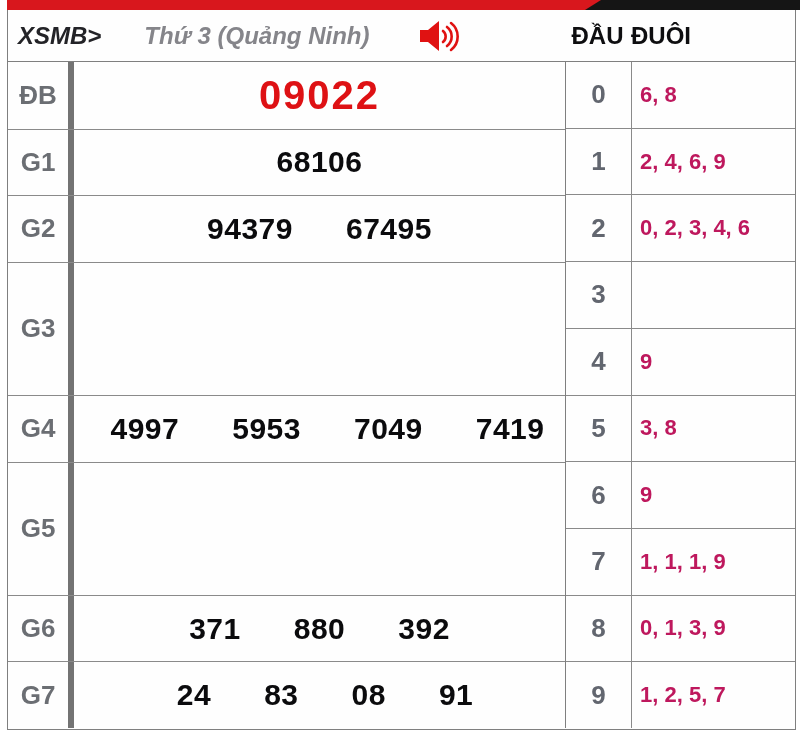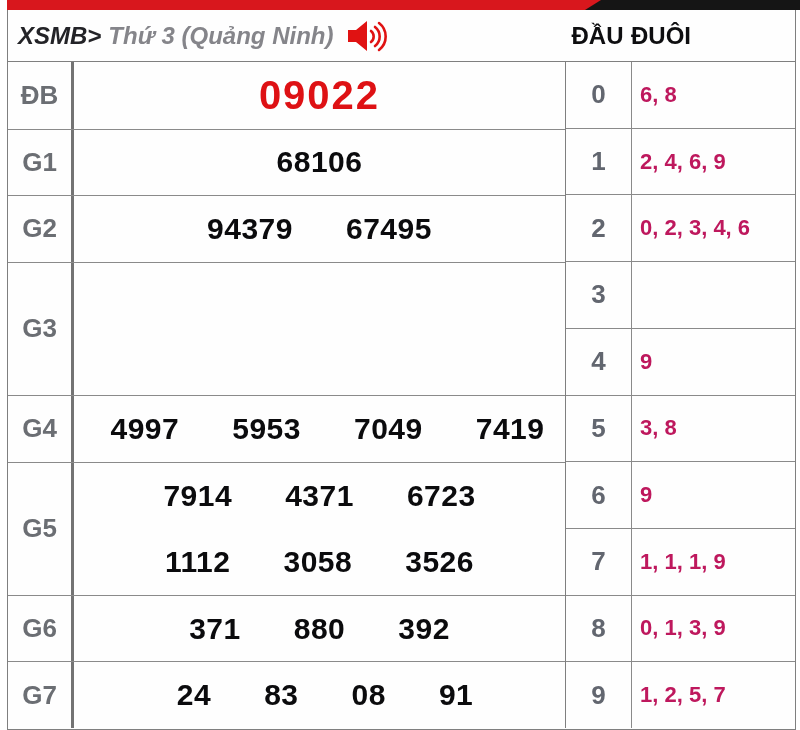--- a/index.html
+++ b/index.html
@@ -30,37 +30,38 @@
 
   .header-row {
     height:52px; box-sizing:border-box;
     border-bottom:1px solid #7f7f7f;
     display:flex; align-items:center;
   }
   .title {
     flex:1; display:flex; align-items:center;
     padding-left:10px; font-style:italic; font-weight:bold; font-size:24px;
     white-space:pre;
+    gap:36px;
   }
   .t1 { color:#232327; }
   .t2 { color:#85858a; margin-left:7px; }
   .speaker { margin-left:14px; display:inline-flex; align-items:center; color:var(--icon-red,#e01212); }
 
   .ht-heads { width:231px; display:flex; font-weight:bold; font-size:24px; color:#0e0e10; }
   .hh  { width:67px; text-align:center; }
   .hh2 { flex:1; text-align:left; }
 
   .tables { display:flex; height:666px; }
 
   
   .left-table { width:558px; box-sizing:border-box; border-right:1px solid #7f7f7f; display:flex; flex-direction:column; }
   .prow { display:flex; box-sizing:border-box; border-top:1px solid #8a8a8a; }
   .prow:first-child { border-top:none; }
   .plabel {
-    width:66px; box-sizing:border-box; border-right:3px solid #737373;
+    width:66px; box-sizing:border-box; border-right:6px solid #737373;
     display:flex; align-items:center; justify-content:center;
     color:#6b6e73; font-weight:bold; font-size:26px;
   }
   .pcontent { flex:1; display:flex; flex-direction:column; }
   .pline {
     flex:1; display:flex; align-items:center; justify-content:center;
     column-gap:53px;
   }
   .num { font-weight:bold; font-size:30px; letter-spacing:0.5px; color:#0b0b0d; }
   .prow.special .num { font-size:40px; letter-spacing:2px; color:var(--special-red,#de1114); }
@@ -145,32 +146,20 @@
               <div class="pline">
                 <span class="num">4997</span>
                 <span class="num">5953</span>
                 <span class="num">7049</span>
                 <span class="num">7419</span>
               </div>
             </div>
           </div>
           <div class="prow" style="height: 133.2px;">
             <div class="plabel">G5</div>
-            <div class="pcontent">
-              <div class="pline">
-                <span class="num">7914</span>
-                <span class="num">4371</span>
-                <span class="num">6723</span>
-              </div>
-              <div class="pline">
-                <span class="num">1112</span>
-                <span class="num">3058</span>
-                <span class="num">3526</span>
-              </div>
-            </div>
           </div>
           <div class="prow" style="height: 66.6px;">
             <div class="plabel">G6</div>
             <div class="pcontent">
               <div class="pline">
                 <span class="num">371</span>
                 <span class="num">880</span>
                 <span class="num">392</span>
               </div>
             </div>

